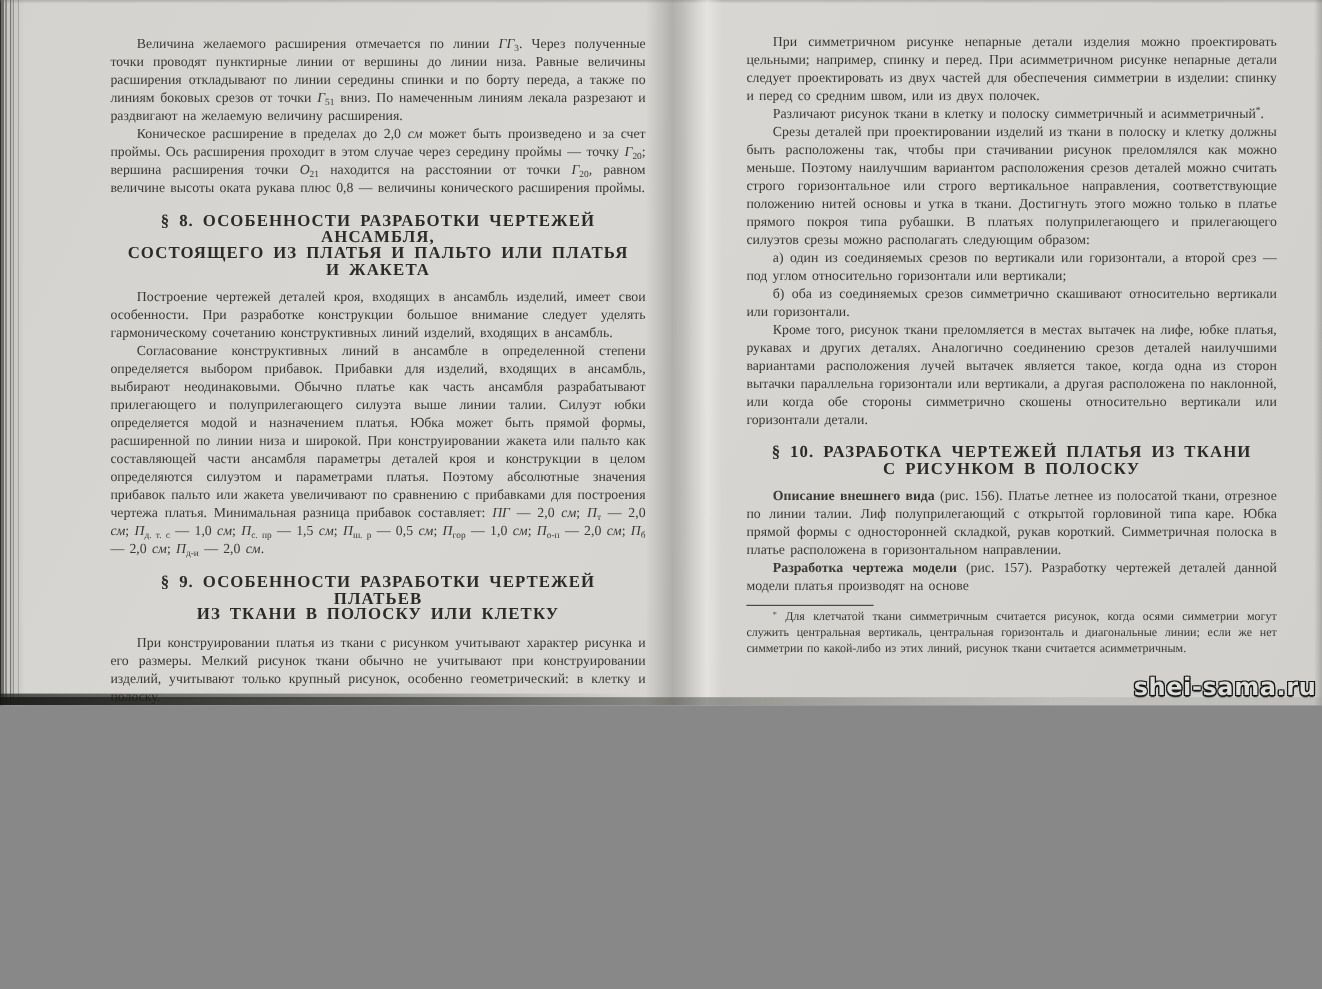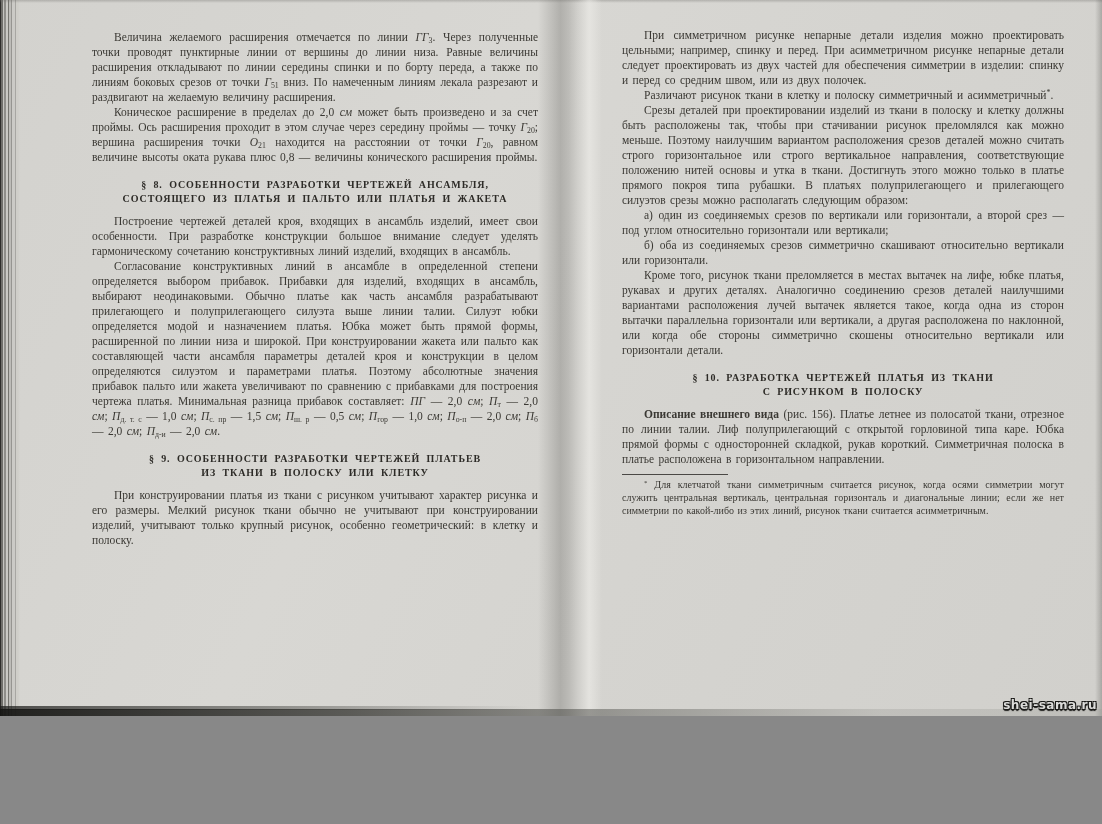--- a/index.html
+++ b/index.html
@@ -1,17 +1,17 @@
 <!DOCTYPE html>
 <html><head>
 <meta charset="utf-8">
 <style>
   html,body { margin:0; padding:0; background:#888; }
   .scan {
-    position:relative; width:1102px; height:716px; overflow:hidden;
+    position:relative; width:1102px; height:588px; overflow:hidden;
     background:
       linear-gradient(115deg, #d3d2ce 0%, #d8d7d3 38%, #d5d4d0 62%, #d1d0cc 100%);
     font-family:"Liberation Serif","DejaVu Serif",serif;
     color:#3a3833;
   }
   
   .edge-left {
     position:absolute; left:0; top:0; bottom:0; width:20px;
     background:linear-gradient(to right,
       #2e2d2b 0 1px, #6f6e6a 1px 3px, #c6c5c1 3px 4px, #8e8d89 4px 6px,
@@ -45,35 +45,35 @@
   }
   .page {
     position:absolute; top:30px; font-size:11.5px; line-height:15px;
     text-align:justify; word-spacing:1.5px;
   }
   .page-left  { left:92px;  width:446px; }
   .page-right { left:622px; width:442px; top:28px; }
   .blk-p  { text-indent:22px; }
   .blk-h  {
     text-align:center; text-indent:0; font-weight:bold; color:#2d2b27;
-    font-size:10px; line-height:13.5px; letter-spacing:0.9px; word-spacing:3px;
+    font-size:14px; line-height:13.5px; letter-spacing:0.9px; word-spacing:3px;
     margin:13px 6px 9px;
   }
   .blk-rule { border-top:1px solid #4a4845; width:106px; margin:7px 0 4px; }
   .blk-fn { font-size:10px; line-height:12.8px; text-indent:22px; word-spacing:1px; }
   .page i { font-style:italic; }
   .page sub { font-size:0.68em; vertical-align:-0.28em; line-height:0; }
   .page sup { font-size:0.68em; vertical-align:0.45em; line-height:0; }
   .page-num { position:absolute; font-size:15px; color:#3a3836; }
   .page-num-left  { left:92px; top:730px; }
   .page-num-right { left:622px; width:442px; text-align:center; top:735px; }
   .watermark {
     position:absolute; right:5px; bottom:4px;
     font-family:"DejaVu Sans","Liberation Sans",sans-serif;
-    font-weight:bold; font-size:12px; letter-spacing:0.5px; color:#dcdcda;
+    font-weight:bold; font-size:20px; letter-spacing:0.5px; color:#dcdcda;
     text-shadow:-1px -1px 0 #181816, 1px -1px 0 #181816, -1px 1px 0 #181816,
                  1px 1px 0 #181816, 0 2px 1px #181816;
   }
 </style>
 </head>
 <body>
 
 <div class="scan">
   <div class="edge-left"></div>
   <div class="edge-top"></div>
@@ -92,20 +92,21 @@
 
   <div class="page page-right">
       <div class="blk-p">При симметричном рисунке непарные детали изделия можно проектировать цельными; например, спинку и перед. При асимметричном рисунке непарные детали следует проектировать из двух частей для обеспечения симметрии в изделии: спинку и перед со средним швом, или из двух полочек.</div>
       <div class="blk-p">Различают рисунок ткани в клетку и полоску симметричный и асимметричный<sup>*</sup>.</div>
       <div class="blk-p">Срезы деталей при проектировании изделий из ткани в полоску и клетку должны быть расположены так, чтобы при стачивании рисунок преломлялся как можно меньше. Поэтому наилучшим вариантом расположения срезов деталей можно считать строго горизонтальное или строго вертикальное направления, соответствующие положению нитей основы и утка в ткани. Достигнуть этого можно только в платье прямого покроя типа рубашки. В платьях полуприлегающего и прилегающего силуэтов срезы можно располагать следующим образом:</div>
       <div class="blk-p">а) один из соединяемых срезов по вертикали или горизонтали, а второй срез — под углом относительно горизонтали или вертикали;</div>
       <div class="blk-p">б) оба из соединяемых срезов симметрично скашивают относительно вертикали или горизонтали.</div>
       <div class="blk-p">Кроме того, рисунок ткани преломляется в местах вытачек на лифе, юбке платья, рукавах и других деталях. Аналогично соединению срезов деталей наилучшими вариантами расположения лучей вытачек является такое, когда одна из сторон вытачки параллельна горизонтали или вертикали, а другая расположена по наклонной, или когда обе стороны симметрично скошены относительно вертикали или горизонтали детали.</div>
       <div class="blk-h">§ 10. РАЗРАБОТКА ЧЕРТЕЖЕЙ ПЛАТЬЯ ИЗ ТКАНИ<br>С РИСУНКОМ В ПОЛОСКУ</div>
       <div class="blk-p"><b>Описание внешнего вида</b> (рис. 156). Платье летнее из полосатой ткани, отрезное по линии талии. Лиф полуприлегающий с открытой горловиной типа каре. Юбка прямой формы с односторонней складкой, рукав короткий. Симметричная полоска в платье расположена в горизонтальном направлении.</div>
+      <div class="blk-p"><b>Разработка чертежа модели</b> (рис. 157). Разработку чертежей деталей данной модели платья производят на основе</div>
       <div class="blk-rule"></div>
       <div class="blk-fn"><sup>*</sup> Для клетчатой ткани симметричным считается рисунок, когда осями симметрии могут служить центральная вертикаль, центральная горизонталь и диагональные линии; если же нет симметрии по какой-либо из этих линий, рисунок ткани считается асимметричным.</div>
     </div>
 
   <div class="page-num page-num-left">406</div>
   <div class="page-num page-num-right">407</div>
 
   <div class="edge-bottom-left"></div>
   <div class="edge-bottom"></div>
 

